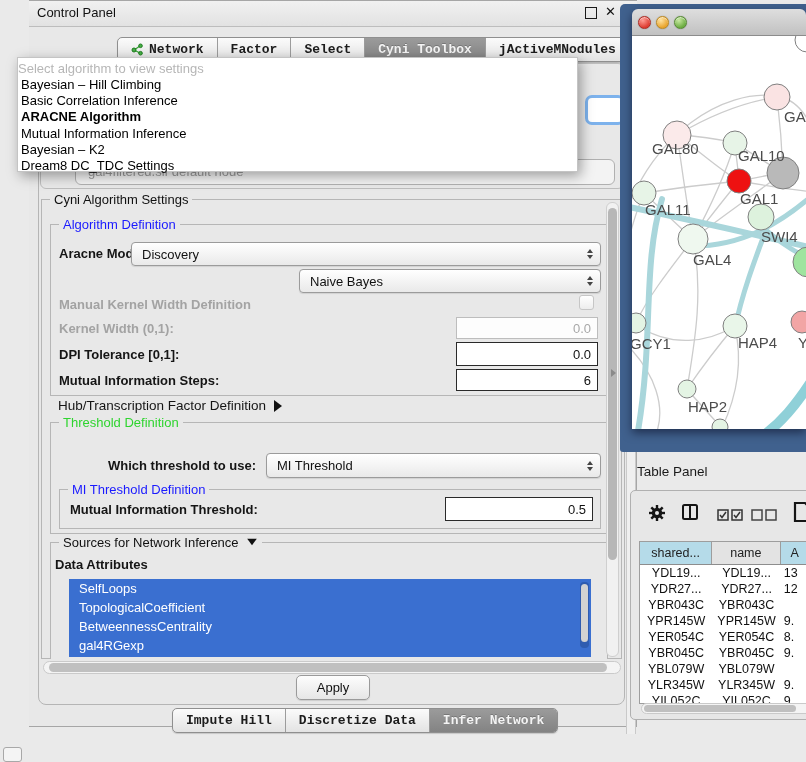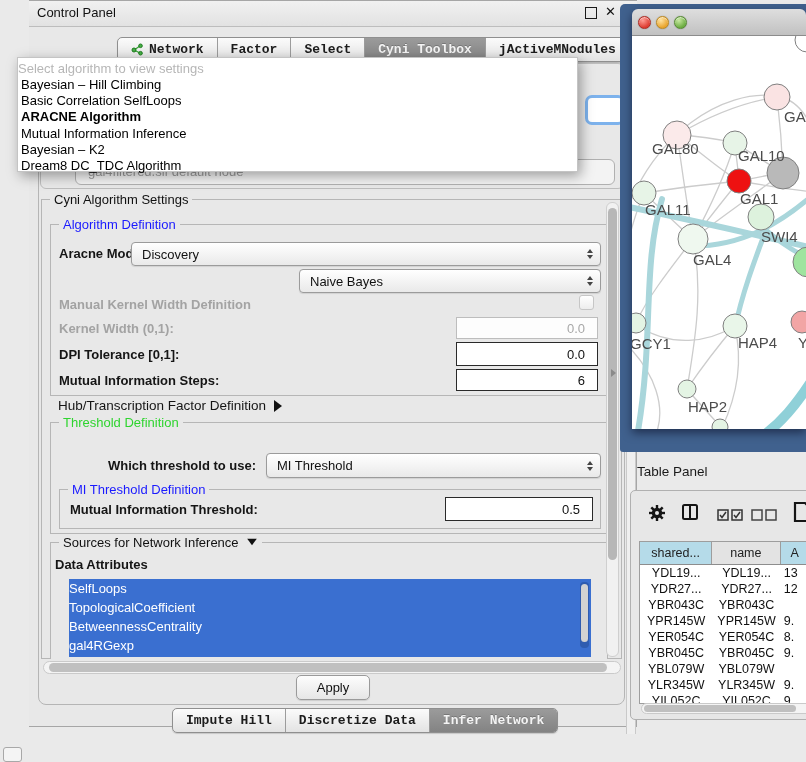--- a/index.html
+++ b/index.html
@@ -33,27 +33,27 @@
   .gbox{border:1px solid #b6b6b6;box-sizing:border-box;background:#e8e8e8;}
   .gb-title{position:absolute;top:-8px;left:8px;background:#e8e8e8;padding:0 4px;font-size:13px;color:#111;white-space:nowrap;}
   .t-blue{color:#1a1aff;}
   .t-green{color:#2fd42f;}
   .lbl{font-size:13px;font-weight:bold;color:#151515;white-space:nowrap;}
   .lbl.dis{color:#a3a3a3;}
   .combo{border:1px solid #9b9b9b;border-radius:4px;background:linear-gradient(#ffffff,#e9e9e9);box-sizing:border-box;font-size:13px;color:#111;display:flex;align-items:center;padding-left:10px;box-shadow:0 1px 1px rgba(0,0,0,0.1);}
   .stepper{position:absolute;right:7px;top:50%;transform:translateY(-50%);display:flex;flex-direction:column;gap:2px;}
   .stepper .up{width:0;height:0;border-left:3.5px solid transparent;border-right:3.5px solid transparent;border-bottom:4.5px solid #444;}
   .stepper .dn{width:0;height:0;border-left:3.5px solid transparent;border-right:3.5px solid transparent;border-top:4.5px solid #444;}
-  .tfield{border:1px solid #2a2a2a;background:#fff;box-sizing:border-box;font-size:13px;color:#111;text-align:right;padding-right:12px;display:flex;align-items:center;justify-content:flex-end;}
+  .tfield{border:1px solid #2a2a2a;background:#fff;box-sizing:border-box;font-size:13px;color:#111;text-align:right;padding-right:6px;display:flex;align-items:center;justify-content:flex-end;}
   .tfield.dis{border:1px solid #bdbdbd;color:#a8a8a8;background:#fdfdfd;}
   .chk{width:15px;height:15px;border:1px solid #c6c6c6;border-radius:3px;background:linear-gradient(#ffffff,#ededed);box-sizing:border-box;}
   .tri-right{width:0;height:0;border-top:6px solid transparent;border-bottom:6px solid transparent;border-left:8px solid #111;display:inline-block;}
   .tri-down{width:0;height:0;border-left:6px solid transparent;border-right:6px solid transparent;border-top:8px solid #111;display:inline-block;}
   .attr-list{background:#3a6fd0;overflow:hidden;}
-  .attr-item{height:19px;line-height:19px;color:#fff;font-size:13px;padding-left:0;white-space:nowrap;}
+  .attr-item{height:19px;line-height:19px;color:#fff;font-size:13px;padding-left:10px;white-space:nowrap;}
   .vscroll{background:#f1f1f1;border:1px solid #cfcfcf;border-radius:6px;box-sizing:border-box;}
   .vthumb{position:absolute;left:1px;right:1px;background:#b7b7b7;border-radius:5px;}
   .hscroll{background:#f4f4f4;border:1px solid #cacaca;border-radius:7px;box-sizing:border-box;}
   .hthumb{position:absolute;top:1px;bottom:1px;background:#c0c0c0;border-radius:6px;}
   .apply-btn{left:267px;top:674px;width:72px;height:23px;border:1px solid #9a9a9a;border-radius:5px;background:linear-gradient(#fdfdfd,#e6e6e6);font-size:13px;color:#111;display:flex;align-items:center;justify-content:center;box-shadow:0 1px 1px rgba(0,0,0,0.12);}
   .cp-scroll-track{left:597px;top:35px;width:10px;height:698px;background:#efefef;border-left:1px solid #c9c9c9;border-right:1px solid #c9c9c9;box-sizing:border-box;}
   .mini-btn{left:3px;top:747px;width:19px;height:15px;background:#f4f4f4;border:1px solid #a8a8a8;border-radius:3px;box-sizing:border-box;}
   .split-arrow{left:611px;top:369px;width:0;height:0;border-top:4px solid transparent;border-bottom:4px solid transparent;border-left:5px solid #8a8a8a;}
   
   .net-frame{left:620px;top:4px;width:186px;height:448px;background:#40618e;border-top-left-radius:5px;border-bottom-left-radius:3px;}
@@ -246,25 +246,25 @@
       </div>
     </div>
 
     <div class="abs cp-scroll-track"></div>
   </div>
 
   <div class="abs dd-overlay">
     <div class="abs dd-placeholder">Select algorithm to view settings</div>
     <div class="abs dd-items">
       <div class="dd-item">Bayesian – Hill Climbing</div>
-      <div class="dd-item">Basic Correlation SelfLoops</div>
+      <div class="dd-item">Basic Correlation Inference</div>
       <div class="dd-item bold">ARACNE Algorithm</div>
       <div class="dd-item">Mutual Information Inference</div>
       <div class="dd-item">Bayesian – K2</div>
-      <div class="dd-item">Dream8 DC_TDC Algorithm</div>
+      <div class="dd-item">Dream8 DC_TDC Settings</div>
     </div>
   </div>
 
   <div class="abs split-arrow"></div>
   <div class="abs mini-btn"></div>
 
   <div class="abs net-frame">
     <div class="abs net-window">
       <div class="abs net-titlebar">
         <div class="abs tl red"></div>

